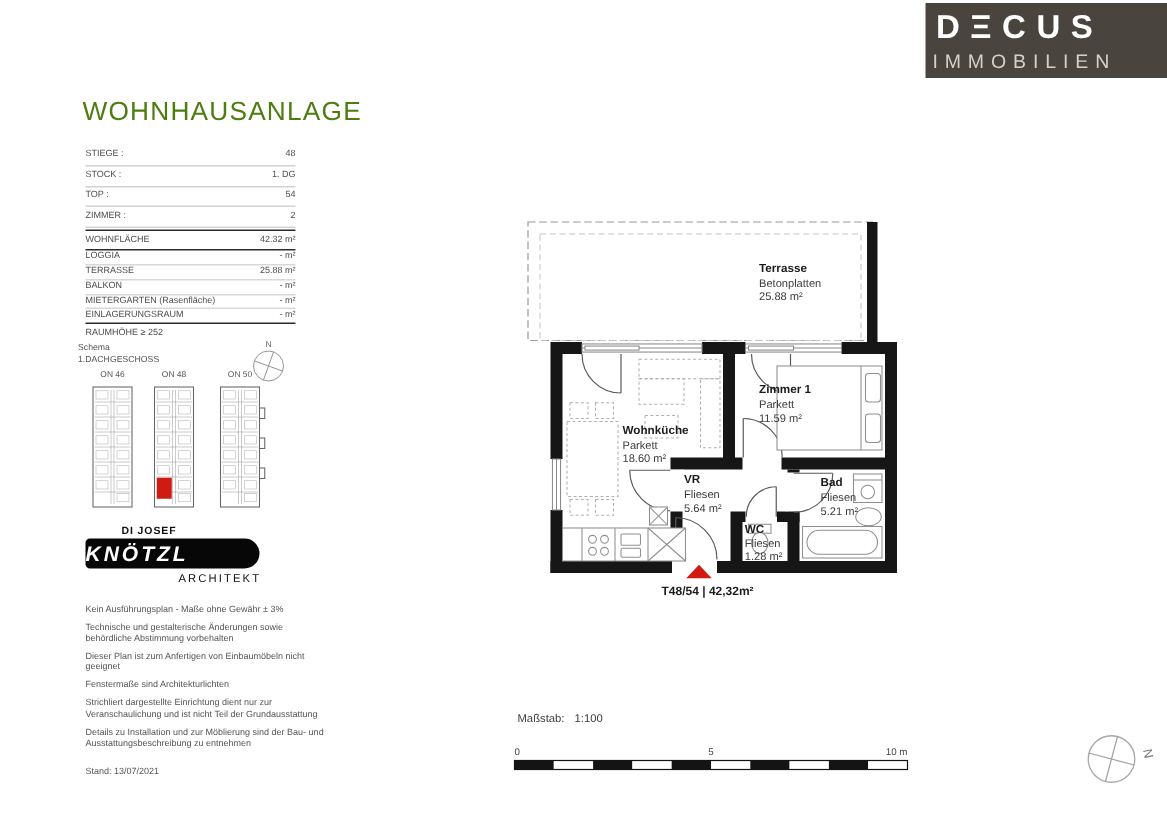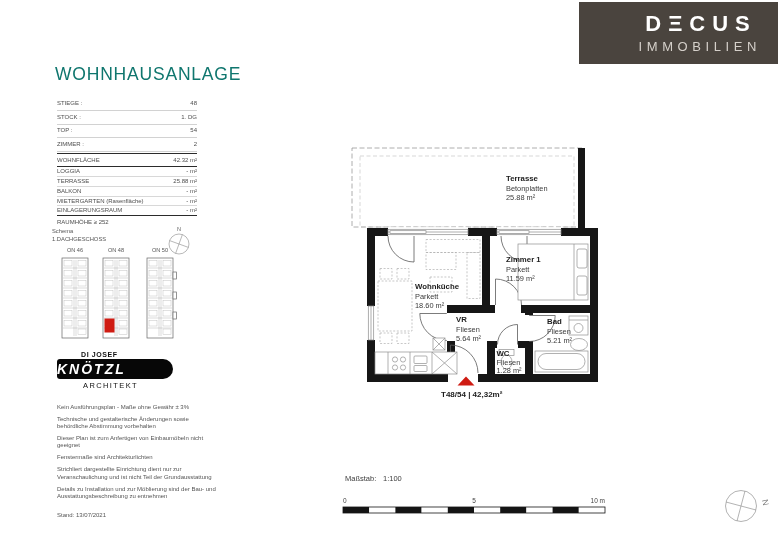--- a/index.html
+++ b/index.html
@@ -1,40 +1,40 @@
 <!DOCTYPE html>
 <html><head>
 <meta charset="utf-8">
 <style>
   html,body{margin:0;padding:0;background:#ffffff;}
   .sheet{position:relative;width:778px;height:550px;background:#fff;overflow:hidden;
          font-family:"Liberation Sans",sans-serif;color:#3b3b3b;}
   
-  .brand{position:absolute;top:2px;right:0;width:161px;height:62px;background:#4a443e;
-         display:flex;flex-direction:column;align-items:center;justify-content:center;padding-left:38px;}
+  .brand{position:absolute;top:2px;right:0;width:161px;height:50px;background:#4a443e;
+         display:flex;flex-direction:column;justify-content:center;}
   .brand-name{color:#fff;font-size:22px;font-weight:600;letter-spacing:7px;text-indent:7px;line-height:1;}
   .brand-tag{color:#d5d0ca;font-size:13px;letter-spacing:4.6px;text-indent:4.6px;margin-top:4px;}
   
-  .page-title{position:absolute;left:55px;top:64px;font-size:17.5px;letter-spacing:0.8px;color:#0f766e;}
+  .page-title{position:absolute;left:55px;top:64px;font-size:17.5px;letter-spacing:0.8px;color:#4d7c0f;}
   
   .itable{position:absolute;left:57px;top:97px;width:140px;font-size:6px;color:#4e4e4e;}
   .irow{display:flex;justify-content:space-between;line-height:7px;}
   .irow.t{padding:2.9px 0;border-bottom:0.5px solid #d2d2d2;}
   .irow.t:last-of-type{border-bottom:none;}
   .area{border-top:1.7px solid #2b2b2b;border-bottom:1.7px solid #2b2b2b;padding:2.6px 0;margin-top:1px;}
   .irow.d{padding:0.9px 0;border-bottom:0.5px solid #d8d8d8;}
   .dwrap{border-bottom:1.7px solid #2b2b2b;}
   .irow.h{padding-top:2.5px;}
   
   .arch{position:absolute;left:57px;top:351px;width:140px;color:#101010;}
   .arch-pre{font-size:7px;font-weight:bold;letter-spacing:0.6px;margin-left:24px;}
   .arch-band{width:116px;height:20px;background:#070707;border-radius:3px 10px 10px 3px;margin-top:1px;
              color:#fff;font-weight:bold;font-style:italic;font-size:14px;letter-spacing:2px;
              text-align:left;line-height:20px;}
-  .arch-post{font-size:7.5px;letter-spacing:1.4px;margin-left:26px;margin-top:1.5px;}
+  .arch-post{font-size:7.5px;letter-spacing:1.4px;margin-left:62px;margin-top:1.5px;}
   
   .notes{position:absolute;left:57px;top:404px;width:164px;font-size:6px;line-height:7.2px;color:#555;}
   .notes p{margin:0 0 4.8px 0;}
   .stand{position:absolute;left:57px;top:512px;font-size:6px;color:#555;}
   
   svg{position:absolute;overflow:visible;}
   .rname{font:bold 7.8px "Liberation Sans",sans-serif;fill:#1c1c1c;}
   .rsub{font:7.4px "Liberation Sans",sans-serif;fill:#3a3a3a;}
   .unitlbl{font:bold 8px "Liberation Sans",sans-serif;fill:#1c1c1c;}
   .onlbl{font:5.6px "Liberation Sans",sans-serif;fill:#555;}

